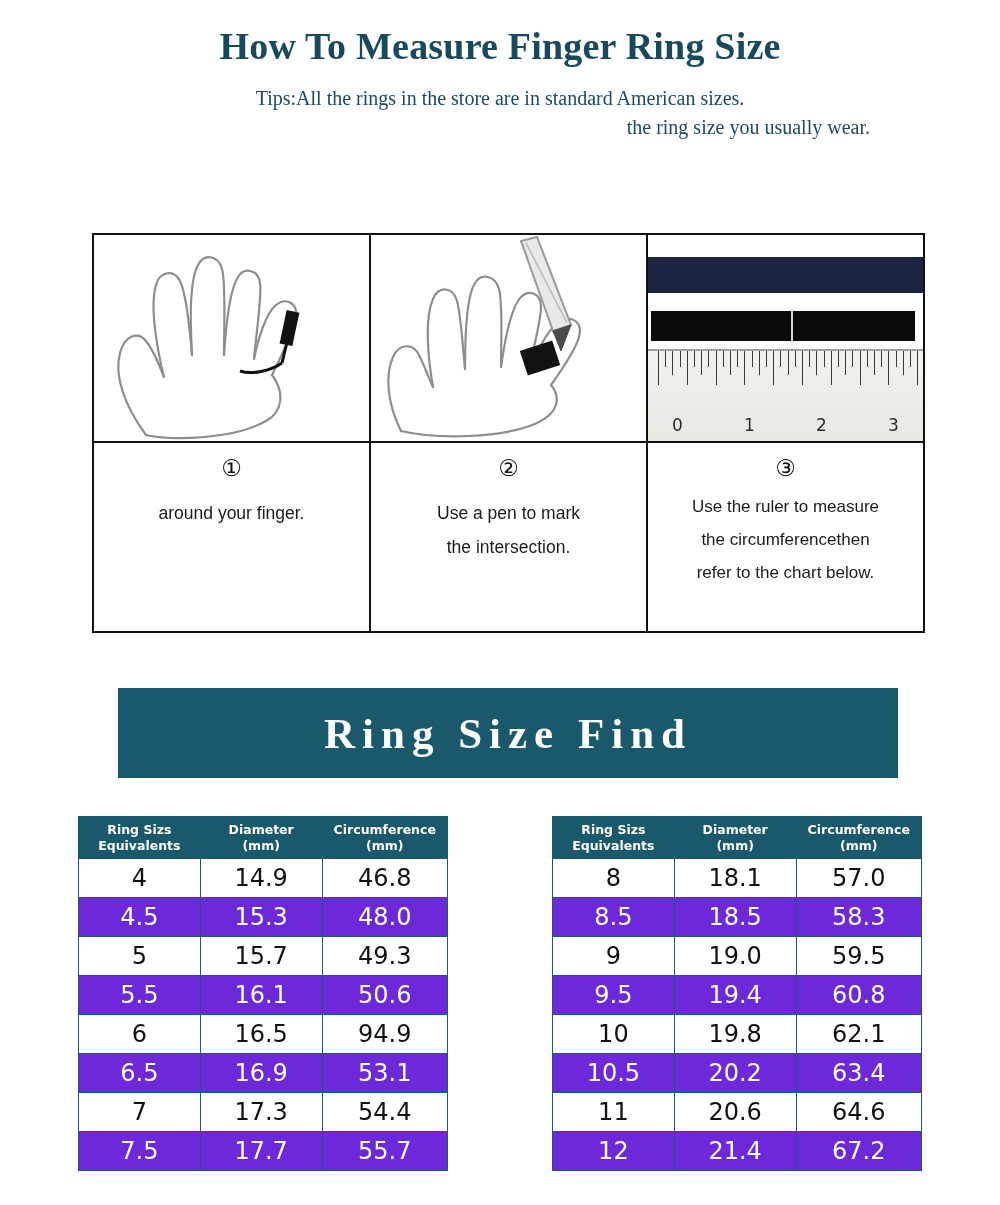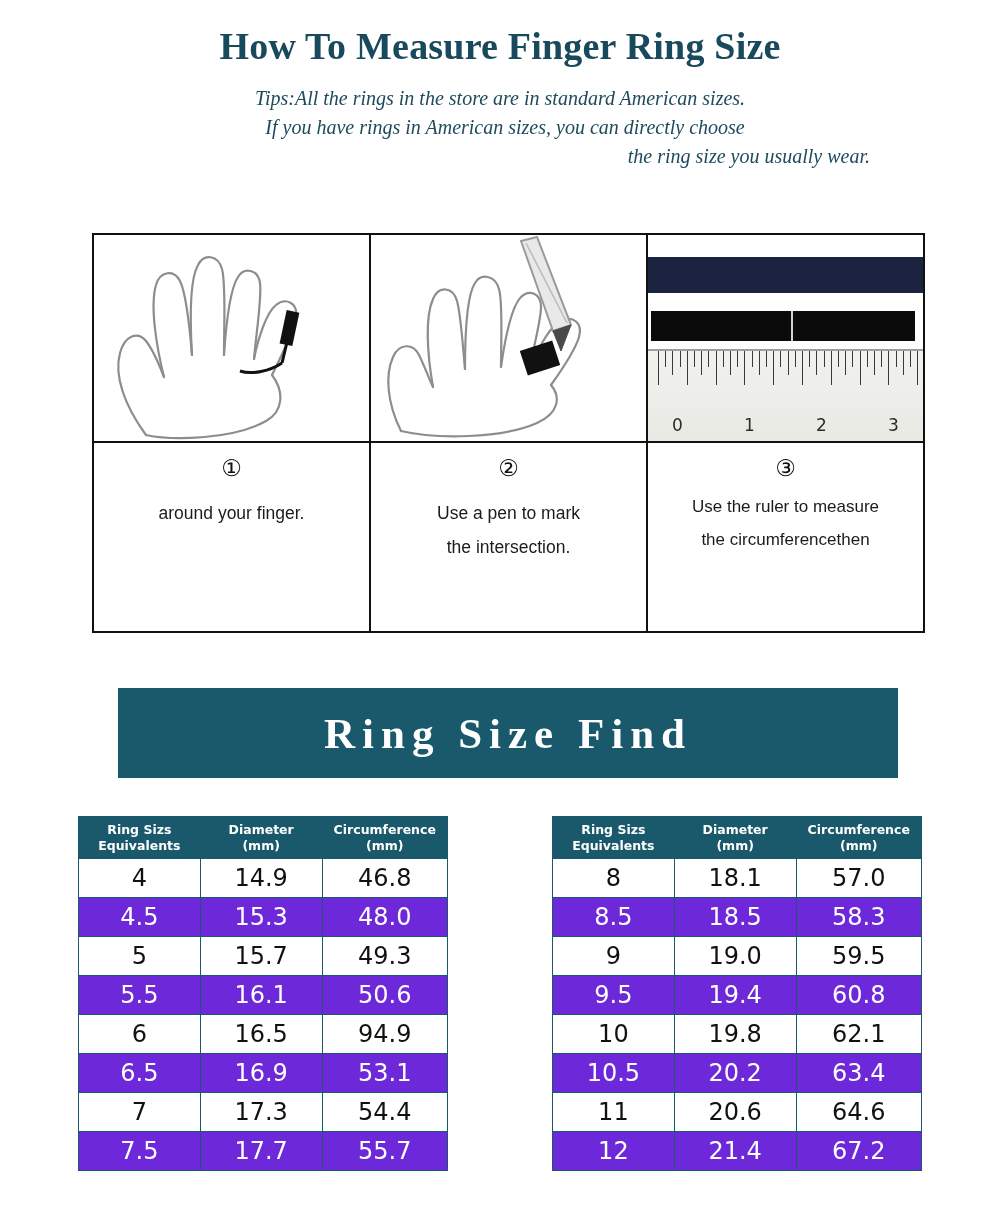--- a/index.html
+++ b/index.html
@@ -21,21 +21,20 @@
     font-size: 38px;
     color: #19495c;
     margin: 24px 0 0 0;
     letter-spacing: 0.2px;
   }
   .tips {
     margin: 16px auto 0 auto;
     width: 740px;
     text-align: center;
     font-family: "Liberation Serif", serif;
-    font-style: italic;
     font-size: 20px;
     line-height: 1.45;
     color: #1d4a5c;
   }
   .tips .line { display: block; }
   .tips .line.l2 { margin-left: 10px; }
   .tips .line.l3 { text-align: right; padding-left: 12px; }
 
   
   .steps {
@@ -173,21 +172,20 @@
   table.size col.c2 { width: 33%; }
   table.size col.c3 { width: 34%; }
 </style>
 </head>
 <body>
 
 <h1 class="page-title">How To Measure Finger Ring Size</h1>
 
 <div class="tips">
   <span class="line l1">Tips:All the rings in the store are in standard American sizes.</span>
-  <span class="line l2">If you have rings in American sizes, you can directly choose</span>
   <span class="line l3">the ring size you usually wear.</span>
 </div>
 
 <div class="steps">
 
   <div class="step first">
     <div class="art">
       <svg width="279" height="206" viewBox="0 0 279 206">
         <g fill="none" stroke="#8d8d8d" stroke-width="2.2" stroke-linecap="round">
           <path d="M52 200 C30 170 20 140 26 118 C31 100 44 96 52 106 C60 116 66 132 70 142"></path>
@@ -285,20 +283,21 @@
           <div class="rnum" style="left:96px;">1</div>
           <div class="rnum" style="left:168px;">2</div>
           <div class="rnum" style="left:240px;">3</div>
         </div>
       </div>
     </div>
     <div class="num">③</div>
     <div class="caption">
       <span>Use the ruler to measure</span>
       <span>the circumferencethen</span>
+      <span>refer to the chart below.</span>
     </div>
   </div>
 </div>
 
 <div class="banner">
   <div class="banner-text">Ring Size Find</div>
 </div>
 
 <div class="tables">
 

